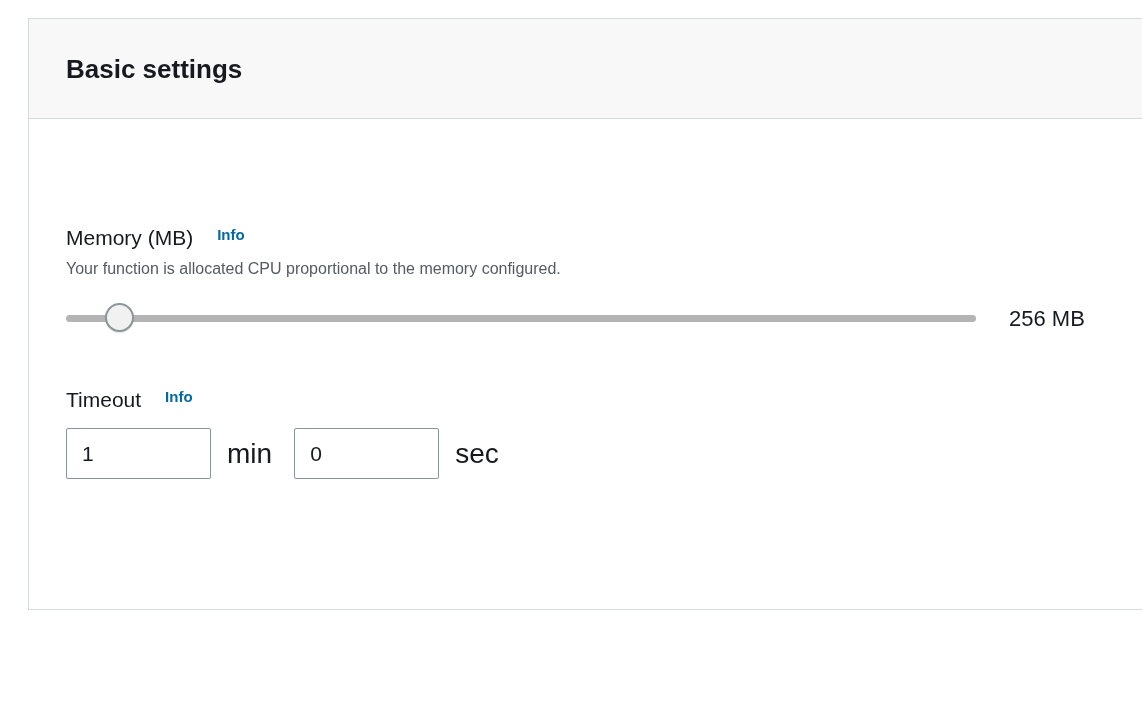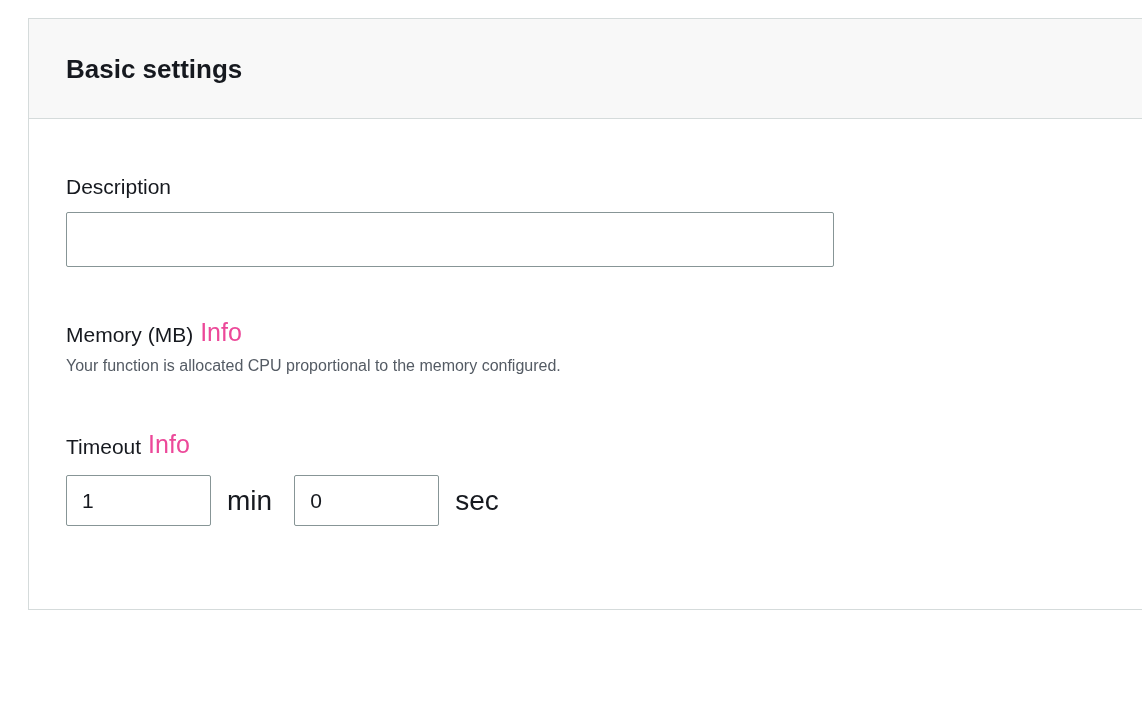--- a/index.html
+++ b/index.html
@@ -42,28 +42,28 @@
   }
 
   .field-label {
     font-size: 21px;
     color: #16191f;
     display: inline-block;
   }
 
   .label-row {
     display: flex;
-    align-items: flex-end;
-    gap: 7px;
+    align-items: flex-start;
+    gap: 24px;
   }
 
   .info-link {
-    font-size: 25px;
-    font-weight: 400;
-    color: #ec4899;
+    font-size: 15px;
+    font-weight: 700;
+    color: #0369a1;
     text-decoration: none;
     cursor: pointer;
   }
 
   .description-field .field-label { margin-bottom: 13px; }
 
   .text-input {
     display: block;
     width: 768px;
     height: 55px;
@@ -162,31 +162,34 @@
 <body>
 
 <div class="panel">
 
   <div class="panel-header">
     <h2 class="panel-title">Basic settings</h2>
   </div>
 
   <div class="panel-body">
 
-    <div class="field description-field">
-      <label class="field-label">Description</label>
-      <input type="text" class="text-input" value="" style="">
-    </div>
 
     <div class="field memory-field">
       <div class="label-row">
         <span class="field-label">Memory (MB)</span>
         <a class="info-link">Info</a>
       </div>
       <div class="help-text">Your function is allocated CPU proportional to the memory configured.</div>
+      <div class="slider-row">
+        <div class="slider">
+          <div class="slider-track"></div>
+          <div class="slider-handle"></div>
+        </div>
+        <div class="slider-value">256 MB</div>
+      </div>
     </div>
 
     <div class="field timeout-field">
       <div class="label-row">
         <span class="field-label">Timeout</span>
         <a class="info-link">Info</a>
       </div>
       <div class="timeout-row">
         <input type="text" class="timeout-input" value="1" style="">
         <span class="unit-label unit-min">min</span>

